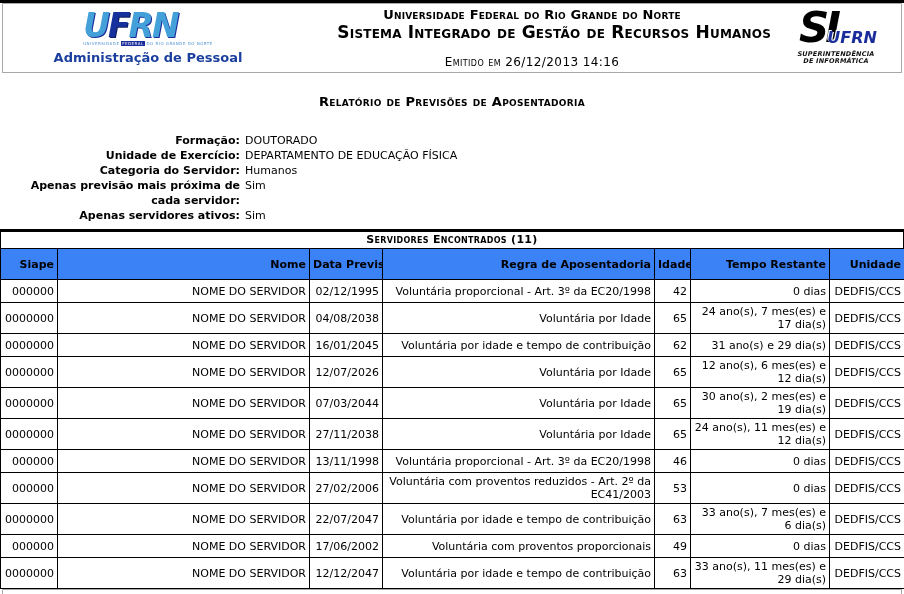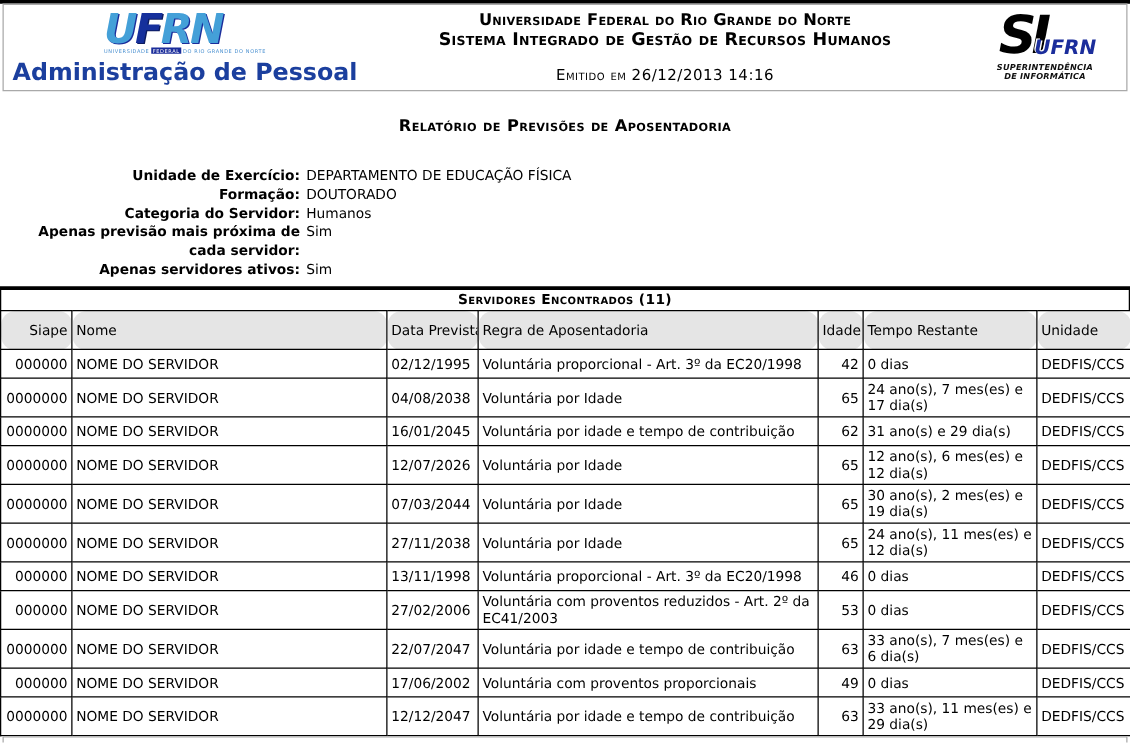--- a/index.html
+++ b/index.html
@@ -14,24 +14,24 @@
   .header-box{
     flex:0 0 auto;margin:0 2px;border:1px solid #a9a9a9;height:68px;
     display:flex;align-items:center;background:#fff;
   }
   .hdr-left{width:290px;display:flex;flex-direction:column;align-items:center;justify-content:center;}
   .ufrn-logo{font-style:italic;font-weight:bold;font-size:33px;line-height:30px;letter-spacing:-2px;}
   .ufrn-logo .lt{color:#44a0d8;text-shadow:1px 1px 0 #1b2d9b;}
   .ufrn-logo .dk{color:#16309c;text-shadow:1px 1px 0 #0d1b5e;}
   .ufrn-banner{font-size:4px;line-height:6px;color:#4a90d0;letter-spacing:.5px;white-space:nowrap;}
   .ufrn-banner .mid{background:#1b2d9b;color:#fff;padding:0 1px;}
-  .admin-pessoal{font-size:19px;font-weight:bold;color:#1b3f9e;margin-top:3px;}
+  .admin-pessoal{font-size:13px;font-weight:bold;color:#1b3f9e;margin-top:3px;}
   .hdr-center{flex:1;text-align:center;}
   .uni-line1{font-size:13px;font-weight:bold;font-variant:small-caps;letter-spacing:.2px;}
-  .uni-line2{font-size:14px;font-weight:bold;font-variant:small-caps;letter-spacing:.2px;}
+  .uni-line2{font-size:17px;font-weight:bold;font-variant:small-caps;letter-spacing:.2px;text-align:right;}
   .emitted{font-size:12px;font-variant:small-caps;margin-top:13px;letter-spacing:.4px;}
   .hdr-right{width:130px;display:flex;flex-direction:column;align-items:center;justify-content:center;}
   .si-logo{position:relative;height:38px;width:86px;}
   .si-big{position:absolute;left:6px;top:-8px;font-size:42px;font-weight:bold;font-style:italic;color:#000000;letter-spacing:-4px;}
   .si-ufrn{position:absolute;right:2px;bottom:2px;font-size:16px;font-weight:bold;font-style:italic;color:#1b2d9b;text-shadow:1px 1px 0 #fff,-1px -1px 0 #fff;}
   .si-caption{font-size:6.5px;font-weight:bold;font-style:italic;color:#111;text-align:center;line-height:7px;margin-top:2px;letter-spacing:.2px;}
 
   
   .report-title{
     margin-top:21px;text-align:center;font-size:13px;font-weight:bold;
@@ -44,25 +44,25 @@
 
   
   .table-wrap{margin-top:6px;flex:0 0 auto;border-top:3px solid #000;}
   .table-caption{
     border-left:1px solid #000;border-right:1px solid #000;
     text-align:center;font-size:11px;font-weight:bold;font-variant:small-caps;
     letter-spacing:.3px;padding:1px 0 2px;background:#fff;
   }
   table.report{border-collapse:collapse;table-layout:fixed;width:904px;font-size:11px;}
   table.report th,table.report td{border:1px solid #000;padding:2px 3px;vertical-align:middle;overflow:hidden;}
-  table.report th{background:#e5e5e5;font-weight:normal;height:26px;white-space:nowrap;border-radius:11px;}
+  table.report th{background:#3b82f6;font-weight:bold;height:26px;white-space:nowrap;}
   table.report td{height:18px;line-height:13px;}
   th.al-r,td.al-r{text-align:right;}
   th.al-c{text-align:center;white-space:normal;}
-  th.al-l,td.al-l{text-align:left;}
+  th.al-l,td.al-l{text-align:right;}
   th.tight{padding:2px 1px;}
 
   
   .footer-box{
     margin:auto 2px 0;border:1px solid #a9a9a9;height:26px;flex:0 0 auto;
     display:flex;align-items:center;position:relative;font-size:12px;background:#fff;
   }
 </style>
 </head>
 <body>
@@ -91,26 +91,26 @@
       <div>SUPERINTENDÊNCIA</div>
       <div>DE INFORMÁTICA</div>
     </div>
   </div>
 </div>
 
 <div class="report-title">Relatório de Previsões de Aposentadoria</div>
 
 <div class="filters">
   <div class="filter-row">
+    <div class="filter-label">Formação:</div>
+    <div class="filter-value">DOUTORADO</div>
+  </div>
+  <div class="filter-row">
     <div class="filter-label">Unidade de Exercício:</div>
     <div class="filter-value">DEPARTAMENTO DE EDUCAÇÃO FÍSICA</div>
-  </div>
-  <div class="filter-row">
-    <div class="filter-label">Formação:</div>
-    <div class="filter-value">DOUTORADO</div>
   </div>
   <div class="filter-row">
     <div class="filter-label">Categoria do Servidor:</div>
     <div class="filter-value">Humanos</div>
   </div>
   <div class="filter-row">
     <div class="filter-label">Apenas previsão mais próxima de cada servidor:</div>
     <div class="filter-value">Sim</div>
   </div>
   <div class="filter-row">

